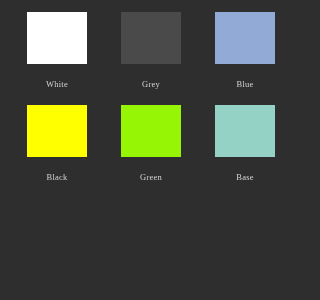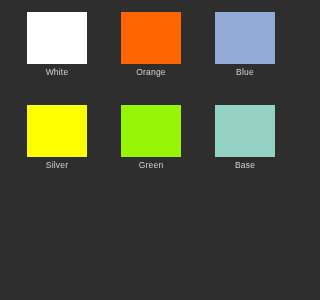--- a/index.html
+++ b/index.html
@@ -32,27 +32,28 @@
   }
   .swatch-chip {
     position: relative;
     width: 60px;
     height: 52px;
     box-sizing: border-box;
     overflow: hidden;
     flex: 0 0 auto;
   }
   .swatch-label {
-    margin-top: 4px;
+    margin-top: 16px;
     font-size: 8.5px;
     color: #d3d3d3;
     letter-spacing: 0.2px;
     line-height: 1;
     white-space: nowrap;
     text-align: center;
+    font-family: Liberation Serif, serif;
   }
   
   .base-chip {
     background: #000000;
   }
   .base-silver {
     position: absolute;
     left: 0;
     top: 0;
     width: 100%;
@@ -81,34 +82,34 @@
 </head>
 <body style="background: rgb(46, 46, 46);">
 
 <div id="swatch-grid">
 
   <div class="swatch-cell">
     <div class="swatch-chip" style="background: rgb(255, 255, 255);"></div>
     <div class="swatch-label" style="color: rgb(211, 211, 211);">White</div>
   </div>
 
+  <div class="swatch-cell">
+    <div class="swatch-chip" style="background: rgb(74, 74, 74);"></div>
+    <div class="swatch-label" style="color: rgb(211, 211, 211);">Grey</div>
+  </div>
 
-  <div class="swatch-cell">
-    <div class="swatch-chip" style="background: rgb(255, 102, 0);"></div>
-    <div class="swatch-label" style="color: rgb(211, 211, 211);">Orange</div>
-  </div>
 
   <div class="swatch-cell">
     <div class="swatch-chip" style="background: rgb(146, 171, 214);"></div>
     <div class="swatch-label" style="color: rgb(211, 211, 211);">Blue</div>
   </div>
 
   <div class="swatch-cell">
     <div class="swatch-chip" style="background: rgb(255, 255, 0);"></div>
-    <div class="swatch-label" style="color: rgb(211, 211, 211);">Silver</div>
+    <div class="swatch-label" style="color: rgb(211, 211, 211);">Black</div>
   </div>
 
   <div class="swatch-cell">
     <div class="swatch-chip" style="background: rgb(149, 245, 5);"></div>
     <div class="swatch-label" style="color: rgb(211, 211, 211); text-align: right;">Green</div>
   </div>
 
   <div class="swatch-cell">
     <div class="swatch-chip" style="background: rgb(147, 210, 196);"></div>
     <div class="swatch-label" style="color: rgb(211, 211, 211);">Base</div>

